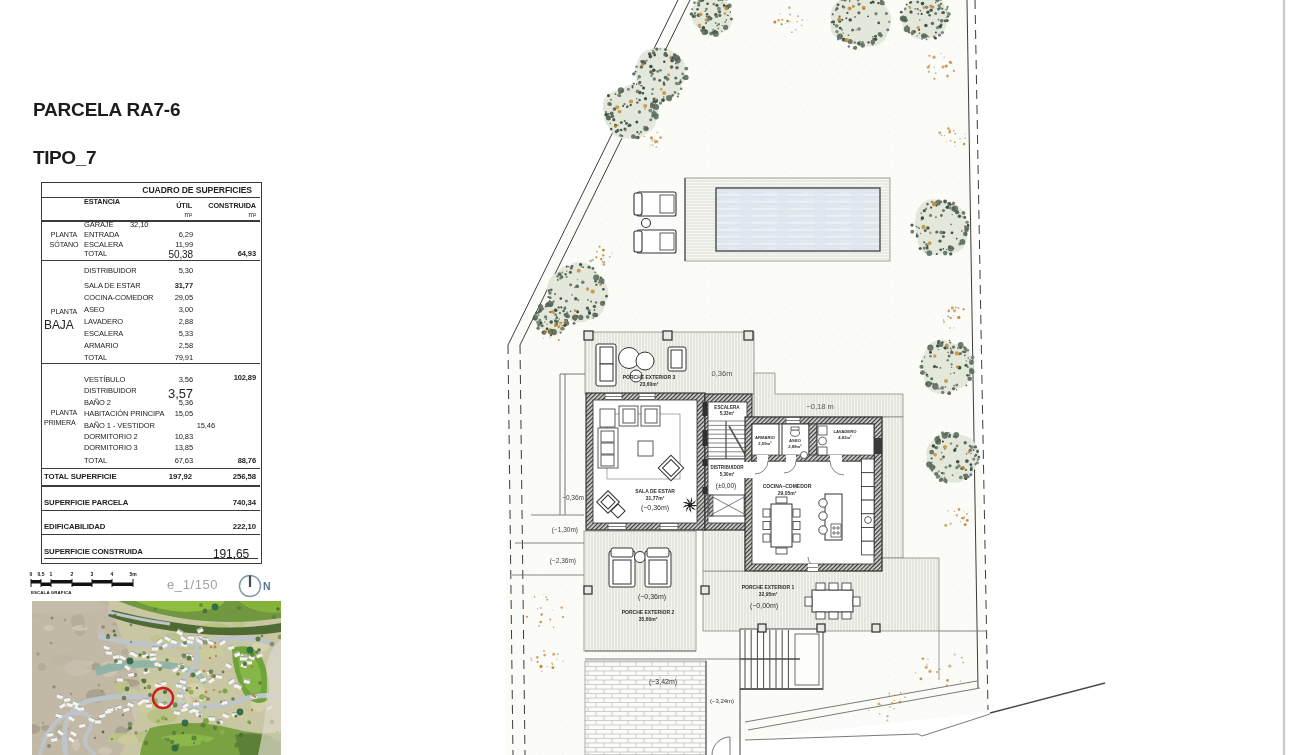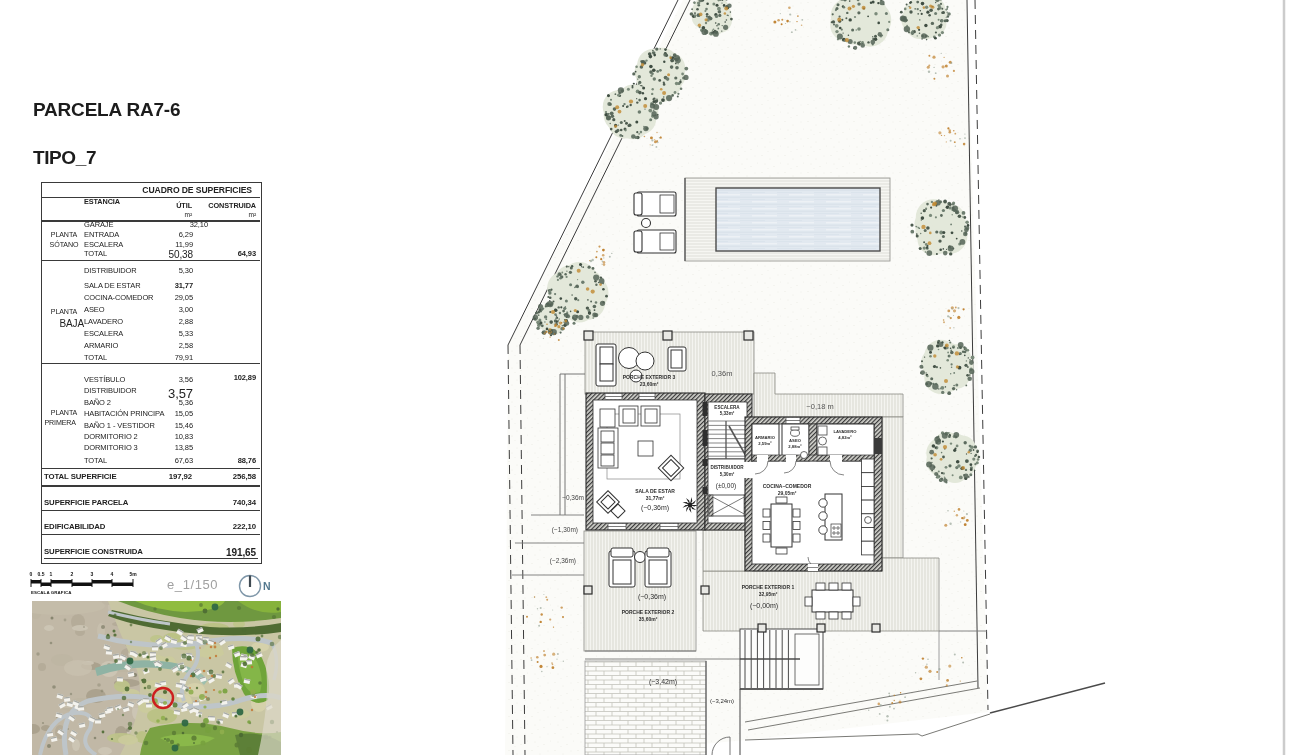--- a/index.html
+++ b/index.html
@@ -19,21 +19,21 @@
 <div style="position:absolute;left:41px;top:182px;width:219px;height:380px;border:1.3px solid #3a3a3a"></div>
 <div style="position:absolute;left:102px;top:184.7px;width:150px;text-align:right;font-size:8.6px;font-weight:700;color:#222;white-space:nowrap;letter-spacing:-0.1px">CUADRO DE SUPERFICIES</div>
 <div style="position:absolute;left:41px;top:197px;width:219px;height:0;border-top:1px solid #3a3a3a"></div>
 <div style="position:absolute;left:84px;top:197px;font-size:7.3px;font-weight:700;color:#222;white-space:nowrap;letter-spacing:-0.1px">ESTANCIA</div>
 <div style="position:absolute;left:132px;top:200.5px;width:60px;text-align:right;font-size:7.3px;font-weight:700;color:#222;white-space:nowrap;letter-spacing:-0.1px">ÚTIL</div>
 <div style="position:absolute;left:176px;top:200.5px;width:80px;text-align:right;font-size:7.3px;font-weight:700;color:#222;white-space:nowrap;letter-spacing:-0.1px">CONSTRUIDA</div>
 <div style="position:absolute;left:152px;top:210.9px;width:40px;text-align:right;font-size:6.6px;font-weight:400;color:#222;white-space:nowrap;letter-spacing:-0.1px">m²</div>
 <div style="position:absolute;left:216px;top:210.9px;width:40px;text-align:right;font-size:6.6px;font-weight:400;color:#222;white-space:nowrap;letter-spacing:-0.1px">m²</div>
 <div style="position:absolute;left:41px;top:220px;width:219px;height:0;border-top:2px solid #3a3a3a"></div>
 <div style="position:absolute;left:84px;top:219.8px;font-size:7.5px;font-weight:400;color:#222;white-space:nowrap;letter-spacing:-0.1px">GARAJE</div>
-<div style="position:absolute;left:158px;top:219.8px;width:50px;text-align:right;font-size:7.5px;font-weight:400;color:#222;white-space:nowrap;letter-spacing:-0.1px">32,10</div>
+<div style="position:absolute;left:130px;top:219.8px;width:50px;text-align:left;font-size:7.5px;font-weight:400;color:#222;white-space:nowrap;letter-spacing:-0.1px">32,10</div>
 <div style="position:absolute;left:84px;top:229.8px;font-size:7.5px;font-weight:400;color:#222;white-space:nowrap;letter-spacing:-0.1px">ENTRADA</div>
 <div style="position:absolute;left:143px;top:229.8px;width:50px;text-align:right;font-size:7.5px;font-weight:400;color:#222;white-space:nowrap;letter-spacing:-0.1px">6,29</div>
 <div style="position:absolute;left:84px;top:239.8px;font-size:7.5px;font-weight:400;color:#222;white-space:nowrap;letter-spacing:-0.1px">ESCALERA</div>
 <div style="position:absolute;left:143px;top:239.8px;width:50px;text-align:right;font-size:7.5px;font-weight:400;color:#222;white-space:nowrap;letter-spacing:-0.1px">11,99</div>
 <div style="position:absolute;left:84px;top:249.3px;font-size:7.5px;font-weight:400;color:#222;white-space:nowrap;letter-spacing:-0.1px">TOTAL</div>
 <div style="position:absolute;left:143px;top:249.3px;width:50px;text-align:right;font-size:10px;font-weight:400;color:#222;white-space:nowrap;letter-spacing:-0.1px">50,38</div>
 <div style="position:absolute;left:206px;top:249.3px;width:50px;text-align:right;font-size:7.5px;font-weight:700;color:#222;white-space:nowrap;letter-spacing:-0.1px">64,93</div>
 <div style="position:absolute;left:44.0px;top:230.6px;width:40px;text-align:center;font-size:7.1px;font-weight:400;color:#222;white-space:nowrap;letter-spacing:-0.1px">PLANTA</div>
 <div style="position:absolute;left:44.0px;top:240.6px;width:40px;text-align:center;font-size:7.1px;font-weight:400;color:#222;white-space:nowrap;letter-spacing:-0.1px">SÓTANO</div>
 <div style="position:absolute;left:41px;top:259.5px;width:219px;height:0;border-top:1.6px solid #3a3a3a"></div>
@@ -48,54 +48,54 @@
 <div style="position:absolute;left:84px;top:317.4px;font-size:7.5px;font-weight:400;color:#222;white-space:nowrap;letter-spacing:-0.1px">LAVADERO</div>
 <div style="position:absolute;left:143px;top:317.4px;width:50px;text-align:right;font-size:7.5px;font-weight:400;color:#222;white-space:nowrap;letter-spacing:-0.1px">2,88</div>
 <div style="position:absolute;left:84px;top:329.4px;font-size:7.5px;font-weight:400;color:#222;white-space:nowrap;letter-spacing:-0.1px">ESCALERA</div>
 <div style="position:absolute;left:143px;top:329.4px;width:50px;text-align:right;font-size:7.5px;font-weight:400;color:#222;white-space:nowrap;letter-spacing:-0.1px">5,33</div>
 <div style="position:absolute;left:84px;top:341.4px;font-size:7.5px;font-weight:400;color:#222;white-space:nowrap;letter-spacing:-0.1px">ARMARIO</div>
 <div style="position:absolute;left:143px;top:341.4px;width:50px;text-align:right;font-size:7.5px;font-weight:400;color:#222;white-space:nowrap;letter-spacing:-0.1px">2,58</div>
 <div style="position:absolute;left:84px;top:353.4px;font-size:7.5px;font-weight:400;color:#222;white-space:nowrap;letter-spacing:-0.1px">TOTAL</div>
 <div style="position:absolute;left:143px;top:353.4px;width:50px;text-align:right;font-size:7.5px;font-weight:400;color:#222;white-space:nowrap;letter-spacing:-0.1px">79,91</div>
 <div style="position:absolute;left:206px;top:373px;width:50px;text-align:right;font-size:7.5px;font-weight:700;color:#222;white-space:nowrap;letter-spacing:-0.1px">102,89</div>
 <div style="position:absolute;left:44.0px;top:307.6px;width:40px;text-align:center;font-size:7.1px;font-weight:400;color:#222;white-space:nowrap;letter-spacing:-0.1px">PLANTA</div>
-<div style="position:absolute;left:44.0px;top:317.6px;width:40px;text-align:right;font-size:10px;font-weight:400;color:#222;white-space:nowrap;letter-spacing:-0.1px">BAJA</div>
+<div style="position:absolute;left:44.0px;top:317.6px;width:40px;text-align:left;font-size:12px;font-weight:400;color:#222;white-space:nowrap;letter-spacing:-0.1px">BAJA</div>
 <div style="position:absolute;left:41px;top:363px;width:219px;height:0;border-top:1.6px solid #3a3a3a"></div>
 <div style="position:absolute;left:84px;top:375.4px;font-size:7.5px;font-weight:400;color:#222;white-space:nowrap;letter-spacing:-0.1px">VESTÍBULO</div>
 <div style="position:absolute;left:143px;top:375.4px;width:50px;text-align:right;font-size:7.5px;font-weight:400;color:#222;white-space:nowrap;letter-spacing:-0.1px">3,56</div>
 <div style="position:absolute;left:84px;top:386.4px;font-size:7.5px;font-weight:400;color:#222;white-space:nowrap;letter-spacing:-0.1px">DISTRIBUIDOR</div>
 <div style="position:absolute;left:143px;top:386.4px;width:50px;text-align:right;font-size:13px;font-weight:400;color:#222;white-space:nowrap;letter-spacing:-0.1px">3,57</div>
 <div style="position:absolute;left:84px;top:398.4px;font-size:7.5px;font-weight:400;color:#222;white-space:nowrap;letter-spacing:-0.1px">BAÑO 2</div>
 <div style="position:absolute;left:143px;top:398.4px;width:50px;text-align:right;font-size:7.5px;font-weight:400;color:#222;white-space:nowrap;letter-spacing:-0.1px">5,36</div>
 <div style="position:absolute;left:84px;top:409.4px;font-size:7.5px;font-weight:400;color:#222;white-space:nowrap;letter-spacing:-0.1px">HABITACIÓN PRINCIPA</div>
 <div style="position:absolute;left:143px;top:409.4px;width:50px;text-align:right;font-size:7.5px;font-weight:400;color:#222;white-space:nowrap;letter-spacing:-0.1px">15,05</div>
 <div style="position:absolute;left:84px;top:421.4px;font-size:7.5px;font-weight:400;color:#222;white-space:nowrap;letter-spacing:-0.1px">BAÑO 1 - VESTIDOR</div>
-<div style="position:absolute;left:143px;top:421.4px;width:50px;text-align:right;font-size:7.5px;font-weight:400;color:#222;white-space:nowrap;letter-spacing:-0.1px">15,46</div>
+<div style="position:absolute;left:143px;top:421.4px;width:72px;text-align:right;font-size:7.5px;font-weight:400;color:#222;white-space:nowrap;letter-spacing:-0.1px">15,46</div>
 <div style="position:absolute;left:84px;top:432.4px;font-size:7.5px;font-weight:400;color:#222;white-space:nowrap;letter-spacing:-0.1px">DORMITORIO 2</div>
 <div style="position:absolute;left:143px;top:432.4px;width:50px;text-align:right;font-size:7.5px;font-weight:400;color:#222;white-space:nowrap;letter-spacing:-0.1px">10,83</div>
 <div style="position:absolute;left:84px;top:443.4px;font-size:7.5px;font-weight:400;color:#222;white-space:nowrap;letter-spacing:-0.1px">DORMITORIO 3</div>
 <div style="position:absolute;left:143px;top:443.4px;width:50px;text-align:right;font-size:7.5px;font-weight:400;color:#222;white-space:nowrap;letter-spacing:-0.1px">13,85</div>
 <div style="position:absolute;left:84px;top:456.4px;font-size:7.5px;font-weight:400;color:#222;white-space:nowrap;letter-spacing:-0.1px">TOTAL</div>
 <div style="position:absolute;left:143px;top:456.4px;width:50px;text-align:right;font-size:7.5px;font-weight:400;color:#222;white-space:nowrap;letter-spacing:-0.1px">67,63</div>
 <div style="position:absolute;left:206px;top:456.4px;width:50px;text-align:right;font-size:7.5px;font-weight:700;color:#222;white-space:nowrap;letter-spacing:-0.1px">88,76</div>
 <div style="position:absolute;left:44.0px;top:408.6px;width:40px;text-align:center;font-size:7.1px;font-weight:400;color:#222;white-space:nowrap;letter-spacing:-0.1px">PLANTA</div>
-<div style="position:absolute;left:36px;top:418.6px;width:40px;text-align:right;font-size:7.1px;font-weight:400;color:#222;white-space:nowrap;letter-spacing:-0.1px">PRIMERA</div>
+<div style="position:absolute;left:44.0px;top:418.6px;width:40px;text-align:left;font-size:7.1px;font-weight:400;color:#222;white-space:nowrap;letter-spacing:-0.1px">PRIMERA</div>
 <div style="position:absolute;left:41px;top:468px;width:219px;height:0;border-top:1.6px solid #3a3a3a"></div>
 <div style="position:absolute;left:44px;top:472.2px;font-size:7.8px;font-weight:700;color:#222;white-space:nowrap;letter-spacing:-0.1px">TOTAL SUPERFICIE</div>
 <div style="position:absolute;left:142px;top:472.2px;width:50px;text-align:right;font-size:7.8px;font-weight:700;color:#222;white-space:nowrap;letter-spacing:-0.1px">197,92</div>
 <div style="position:absolute;left:206px;top:472.2px;width:50px;text-align:right;font-size:7.8px;font-weight:700;color:#222;white-space:nowrap;letter-spacing:-0.1px">256,58</div>
 <div style="position:absolute;left:41px;top:485px;width:219px;height:0;border-top:2px solid #3a3a3a"></div>
 <div style="position:absolute;left:44px;top:498.2px;font-size:7.8px;font-weight:700;color:#222;white-space:nowrap;letter-spacing:-0.1px">SUPERFICIE PARCELA</div>
 <div style="position:absolute;left:206px;top:498.2px;width:50px;text-align:right;font-size:7.8px;font-weight:700;color:#222;white-space:nowrap;letter-spacing:-0.1px">740,34</div>
 <div style="position:absolute;left:41px;top:510px;width:219px;height:0;border-top:1.6px solid #3a3a3a"></div>
 <div style="position:absolute;left:44px;top:522.2px;font-size:7.8px;font-weight:700;color:#222;white-space:nowrap;letter-spacing:-0.1px">EDIFICABILIDAD</div>
 <div style="position:absolute;left:206px;top:522.2px;width:50px;text-align:right;font-size:7.8px;font-weight:700;color:#222;white-space:nowrap;letter-spacing:-0.1px">222,10</div>
 <div style="position:absolute;left:41px;top:534px;width:219px;height:0;border-top:1.6px solid #3a3a3a"></div>
 <div style="position:absolute;left:44px;top:547.2px;font-size:7.8px;font-weight:700;color:#222;white-space:nowrap;letter-spacing:-0.1px">SUPERFICIE CONSTRUIDA</div>
-<div style="position:absolute;left:206px;top:547.2px;width:50px;text-align:right;font-size:10px;font-weight:700;color:#222;white-space:nowrap;letter-spacing:-0.1px">191,65</div>
+<div style="position:absolute;left:206px;top:547.2px;width:50px;text-align:center;font-size:12px;font-weight:400;color:#222;white-space:nowrap;letter-spacing:-0.1px">191,65</div>
 <div style="position:absolute;left:44px;top:558px;width:214px;height:0;border-top:1.6px solid #3a3a3a"></div>
 <svg class="abs" style="left:0;top:0" width="1290" height="755" viewBox="0 0 1290 755">
 <defs>
 <pattern id="vh" width="3" height="6" patternUnits="userSpaceOnUse">
  <rect width="3" height="6" fill="#f4f4f0"></rect>
           <line x1="1" y1="0" x2="1" y2="6" stroke="#cbcbc2" stroke-width="0.7"></line>
 </pattern>
 <pattern id="hh" width="6" height="3" patternUnits="userSpaceOnUse">
  <rect width="6" height="3" fill="#f6f6f2"></rect>
           <line x1="0" y1="1" x2="6" y2="1" stroke="#d4d4cc" stroke-width="0.7"></line>

